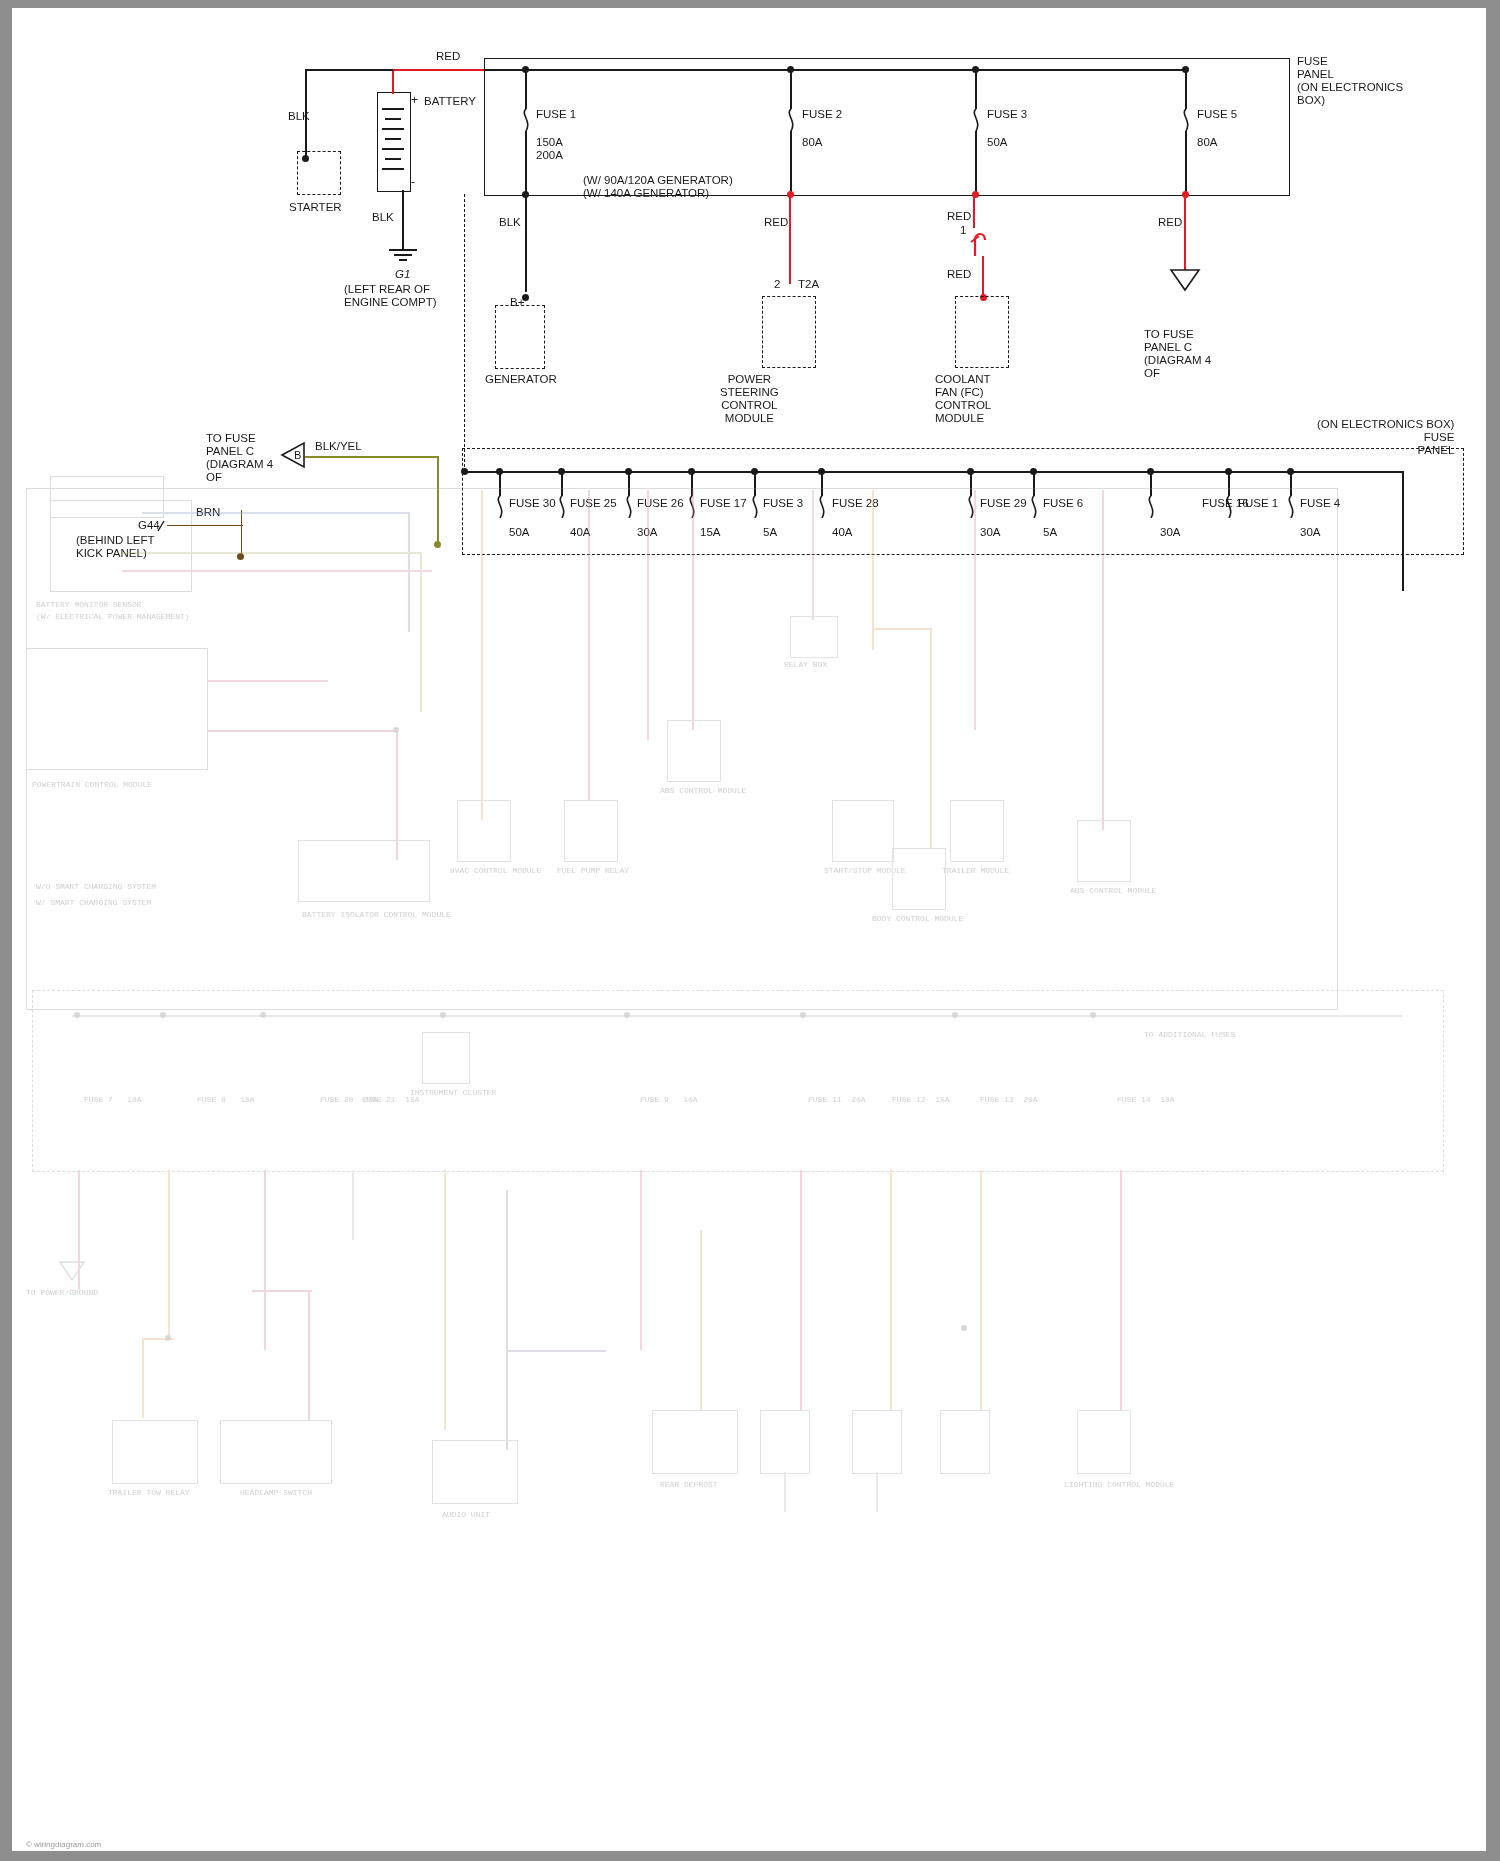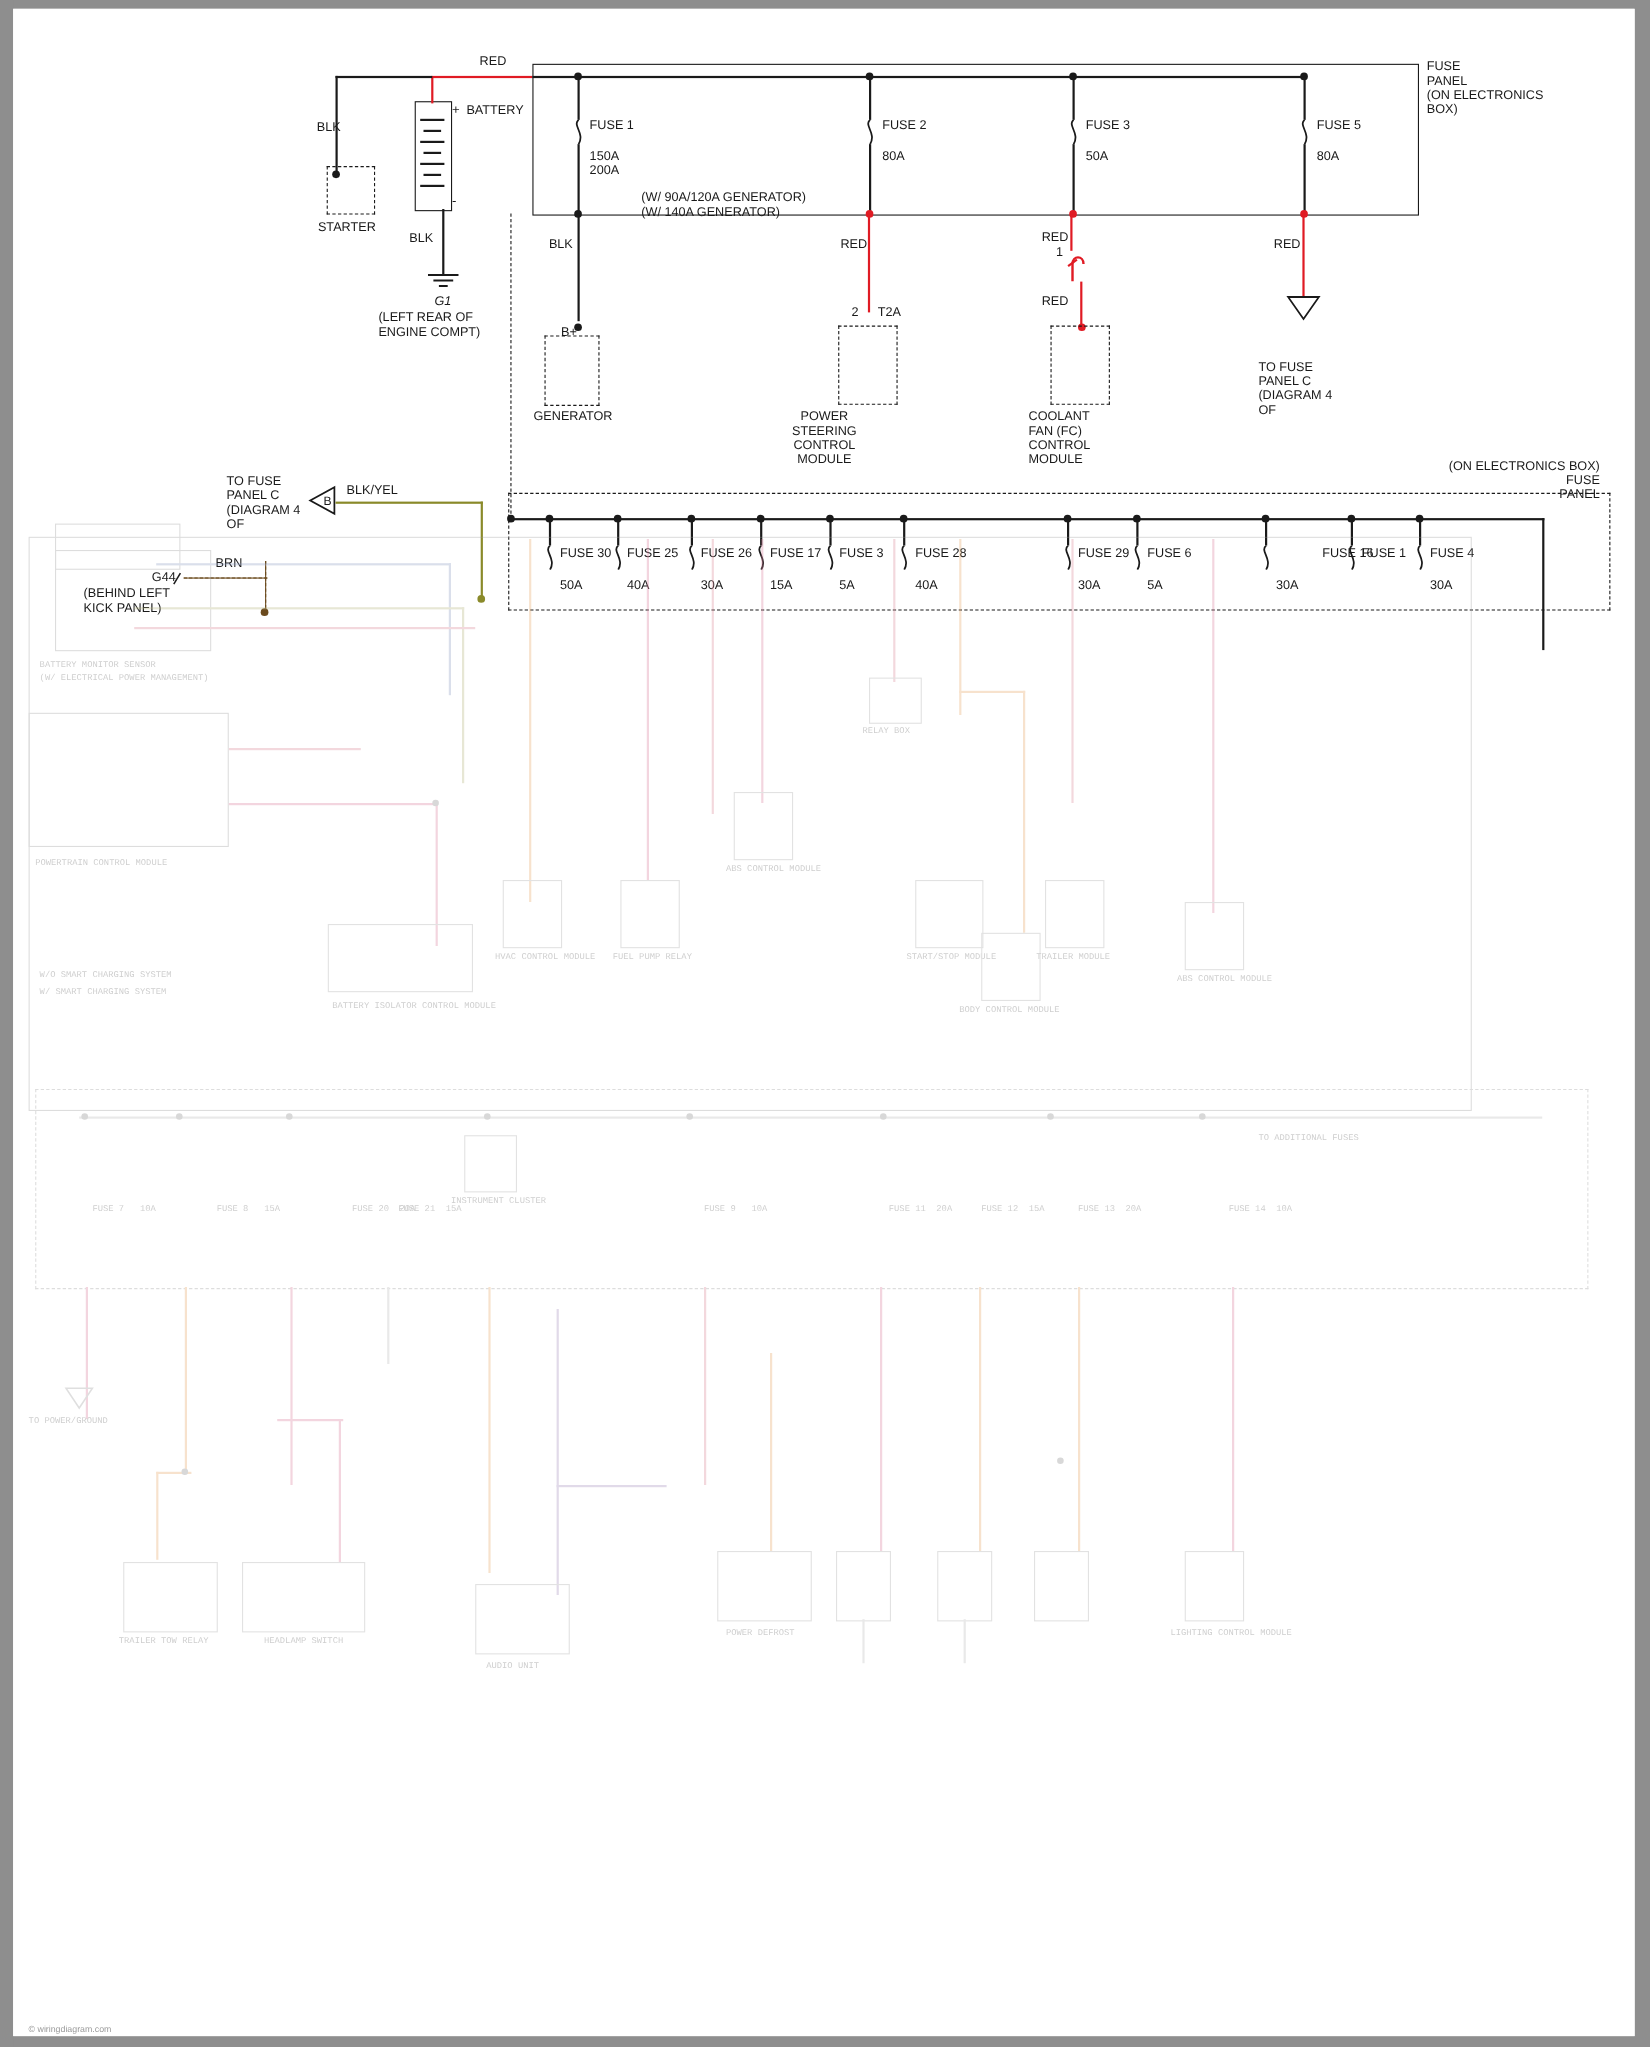--- a/index.html
+++ b/index.html
@@ -472,21 +472,21 @@
       <polygon points="2,2 26,2 14,20" stroke="#a0a0a0" stroke-width="1.4" fill="none"></polygon>
     </svg>
     <div class="ftxt" style="left:14px; top:818px;">TO POWER/GROUND</div>
     <div class="fcomp" style="left:100px; top:950px; width:84px; height:62px;"></div>
     <div class="ftxt" style="left:96px; top:1018px;">TRAILER TOW RELAY</div>
     <div class="fcomp" style="left:208px; top:950px; width:110px; height:62px;"></div>
     <div class="ftxt" style="left:228px; top:1018px;">HEADLAMP SWITCH</div>
     <div class="fcomp" style="left:420px; top:970px; width:84px; height:62px;"></div>
     <div class="ftxt" style="left:430px; top:1040px;">AUDIO UNIT</div>
     <div class="fcomp" style="left:640px; top:940px; width:84px; height:62px;"></div>
-    <div class="ftxt" style="left:648px; top:1010px;">POWER DEFROST</div>
+    <div class="ftxt" style="left:648px; top:1010px;">REAR DEFROST</div>
     <div class="fcomp" style="left:748px; top:940px; width:48px; height:62px;"></div>
     <div class="fcomp" style="left:840px; top:940px; width:48px; height:62px;"></div>
     <div class="fcomp" style="left:928px; top:940px; width:48px; height:62px;"></div>
     <div class="fcomp" style="left:1065px; top:940px; width:52px; height:62px;"></div>
     <div class="ftxt" style="left:1052px; top:1010px;">LIGHTING CONTROL MODULE</div>
 
     <div class="fl v grey" style="left:772px; top:1002px; height:40px;"></div>
     <div class="fl v grey" style="left:864px; top:1002px; height:40px;"></div>
   </div>
 

